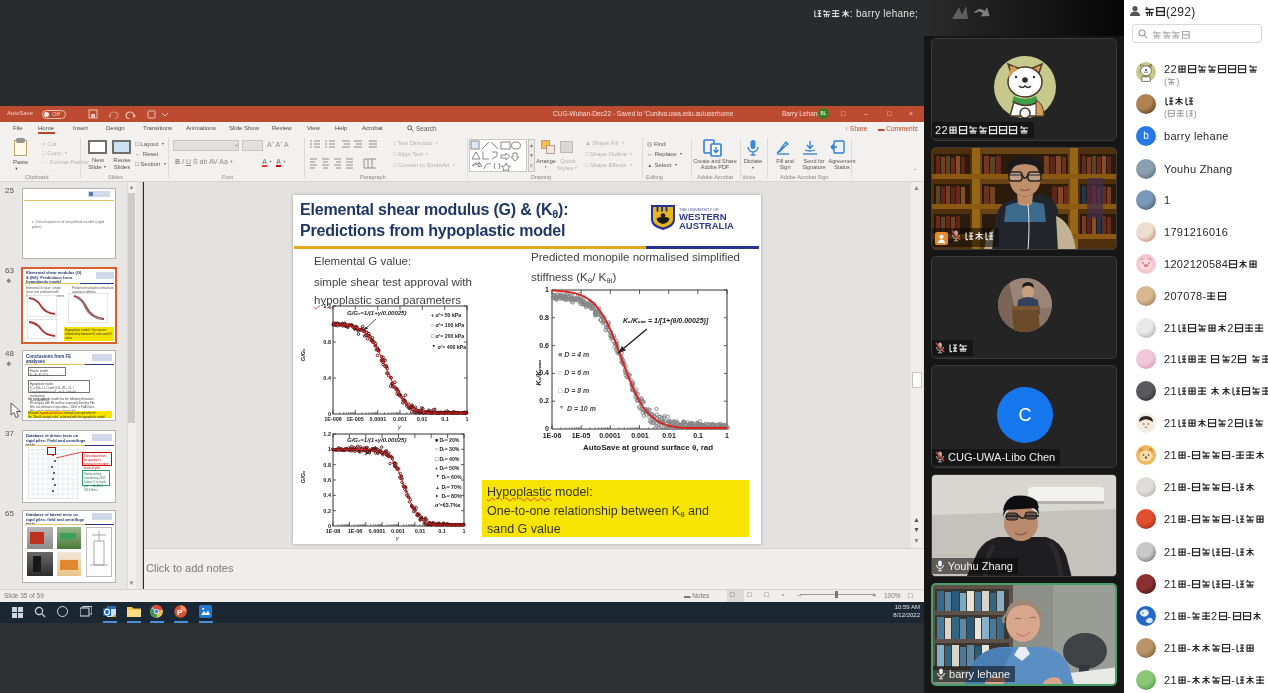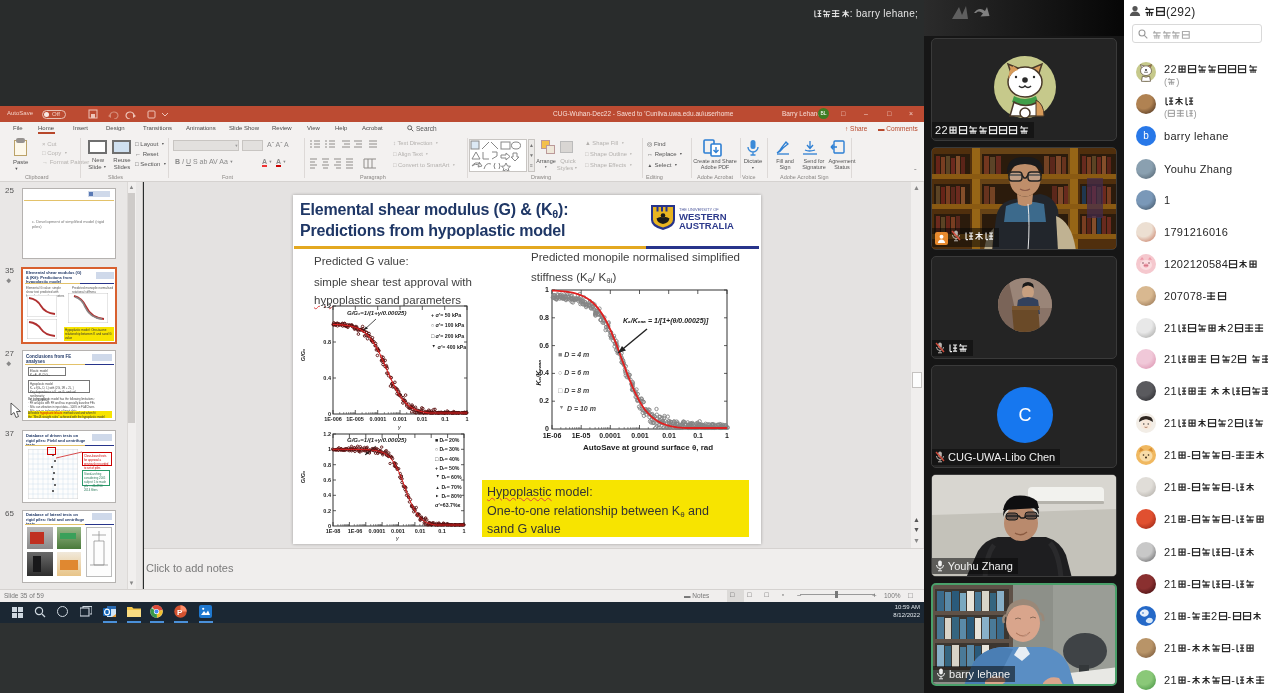--- a/index.html
+++ b/index.html
@@ -208,21 +208,21 @@
 <path d="M3 3 h20 v4.5 h-20 Z" fill="#e8b420"></path>
 <path d="M7.5 3 v4.5 M12 3 v4.5 M16.5 3 v4.5" stroke="#27348b" stroke-width="2"></path>
 <path d="M13 20 q-5.5 -1 -6.5 -5.5 q3.5 -2.5 6.5 -1 q3.5 -1.5 6.5 1 q-1 4.5 -6.5 5.5 Z" fill="#1a1a1a"></path>
 <circle cx="13" cy="11.5" r="2.3" fill="#1a1a1a"></circle>
 <text x="29" y="6.5" font-size="4" fill="#4f5a9e" font-family="Liberation Sans">THE UNIVERSITY OF</text>
 <text x="29" y="15.5" font-size="9.5" font-weight="bold" fill="#2d3a8c" font-family="Liberation Sans">WESTERN</text>
 <text x="29" y="25" font-size="9.5" font-weight="bold" fill="#2d3a8c" font-family="Liberation Sans">AUSTRALIA</text>
 </svg>
 <div class="abs" style="left:294px;top:246px;width:352px;height:3px;background:#e3a820;"></div>
 <div class="abs" style="left:646px;top:246px;width:113px;height:3px;background:#27348b;"></div>
-<div class="abs" style="left:314px;top:255px;color:#3f3f3f;font-size:11.5px;white-space:nowrap;">Predicted G value:</div>
+<div class="abs" style="left:314px;top:255px;color:#3f3f3f;font-size:11.5px;white-space:nowrap;">Elemental G value:</div>
 <div class="abs" style="left:314px;top:276px;color:#3f3f3f;font-size:11.5px;white-space:nowrap;">simple shear test approval with</div>
 <div class="abs" style="left:314px;top:294px;color:#3f3f3f;font-size:11.5px;white-space:nowrap;"><span style="text-decoration:underline wavy #d44 1px;">hypoplastic</span> sand parameters</div>
 <div class="abs" style="left:531px;top:251px;color:#3f3f3f;font-size:11.5px;white-space:nowrap;">Predicted monopile normalised simplified</div>
 <div class="abs" style="left:531px;top:271px;color:#3f3f3f;font-size:11.5px;white-space:nowrap;">stiffness (K<span style="font-size:8px;display:inline-block;transform:translateY(2px);line-height:0;">θ</span>/ K<span style="font-size:8px;display:inline-block;transform:translateY(2px);line-height:0;">θi</span>)</div>
 <div class="abs" style="left:482px;top:480px;width:267px;height:57px;background:#f7e400;"></div>
 <div class="abs" style="left:487px;top:483px;width:262px;color:#333;font-size:12.5px;line-height:18.5px;"><span style="text-decoration:underline wavy #d44 1px;">Hypoplastic</span> model:<br>One-to-one relationship between K<span style="font-size:8px;display:inline-block;transform:translateY(2px);line-height:0;">θ</span> and<br>sand G value</div>
 <svg class="abs" style="left:333px;top:306px;overflow:visible;" width="134" height="108" viewBox="0 0 134 108">
     <rect x="0" y="0" width="134" height="108" fill="#fff" stroke="#333" stroke-width="1"></rect>
     <line x1="0" y1="72.0" x2="3" y2="72.0" stroke="#333" stroke-width="0.8"></line>
     <line x1="134" y1="72.0" x2="131" y2="72.0" stroke="#333" stroke-width="0.8"></line>
@@ -1417,22 +1417,22 @@
 <div class="abs" style="left:623px;top:317px;color:#222;font-size:7px;font-weight:bold;font-style:italic;">Kₑ/Kₑₐₐ = 1/[1+(θ/0.00025)]</div>
 <svg class="abs" style="left:610px;top:327px;" width="40" height="32" viewBox="0 0 40 32">
     <path d="M37 2 L8 26" stroke="#222" stroke-width="1.4"></path>
     <path d="M8 26 l8 -2.5 -4 -4.5 Z" fill="#222"></path>
   </svg>
 <div class="abs" style="left:558px;top:351px;color:#444;font-size:7px;font-weight:bold;"><span style="color:#888">■</span> <i>D = 4 m</i></div>
 <div class="abs" style="left:558px;top:369px;color:#444;font-size:7px;font-weight:bold;"><span style="color:#888">○</span> <i>D = 6 m</i></div>
 <div class="abs" style="left:558px;top:387px;color:#444;font-size:7px;font-weight:bold;"><span style="color:#888">□</span> <i>D = 8 m</i></div>
 <div class="abs" style="left:558px;top:405px;color:#444;font-size:7px;font-weight:bold;"><span style="color:#888"><span style="display:inline-block;transform:rotate(180deg) scale(0.8);">▲</span></span> <i>D = 10 m</i></div>
 <div class="abs" style="left:5px;top:186px;color:#555;font-size:8px;">25</div>
-<div class="abs" style="left:5px;top:266px;color:#555;font-size:8px;">35</div>
-<div class="abs" style="left:5px;top:349px;color:#555;font-size:8px;">27</div>
+<div class="abs" style="left:5px;top:266px;color:#555;font-size:8px;">63</div>
+<div class="abs" style="left:5px;top:349px;color:#555;font-size:8px;">48</div>
 <div class="abs" style="left:5px;top:429px;color:#555;font-size:8px;">37</div>
 <div class="abs" style="left:5px;top:509px;color:#555;font-size:8px;">65</div>
 <div class="abs" style="left:7px;top:277px;color:#888;font-size:7px;"><span style="display:inline-block;transform:rotate(45deg);">■</span></div>
 <div class="abs" style="left:7px;top:360px;color:#888;font-size:7px;"><span style="display:inline-block;transform:rotate(45deg);">■</span></div>
 <div class="abs" style="left:22px;top:188px;width:94px;height:71px;background:#fff;border:1px solid #b5b2b0;"></div>
 <div class="abs" style="left:88px;top:191px;width:22px;height:6px;background:#cfd9ea;"></div>
 <div class="abs" style="left:89px;top:192px;width:4px;height:4px;background:#5a7ab5;"></div>
 <div class="abs" style="left:24px;top:200px;width:90px;height:1px;background:#e3c26a;"></div>
 <div class="abs" style="left:32px;top:219px;width:76px;color:#777;font-size:4px;">c. Development of simplified model (rigid piles)</div>
 <div class="abs" style="left:21px;top:267px;width:96px;height:77px;background:#fff;border:2px solid #d8602f;"></div>

